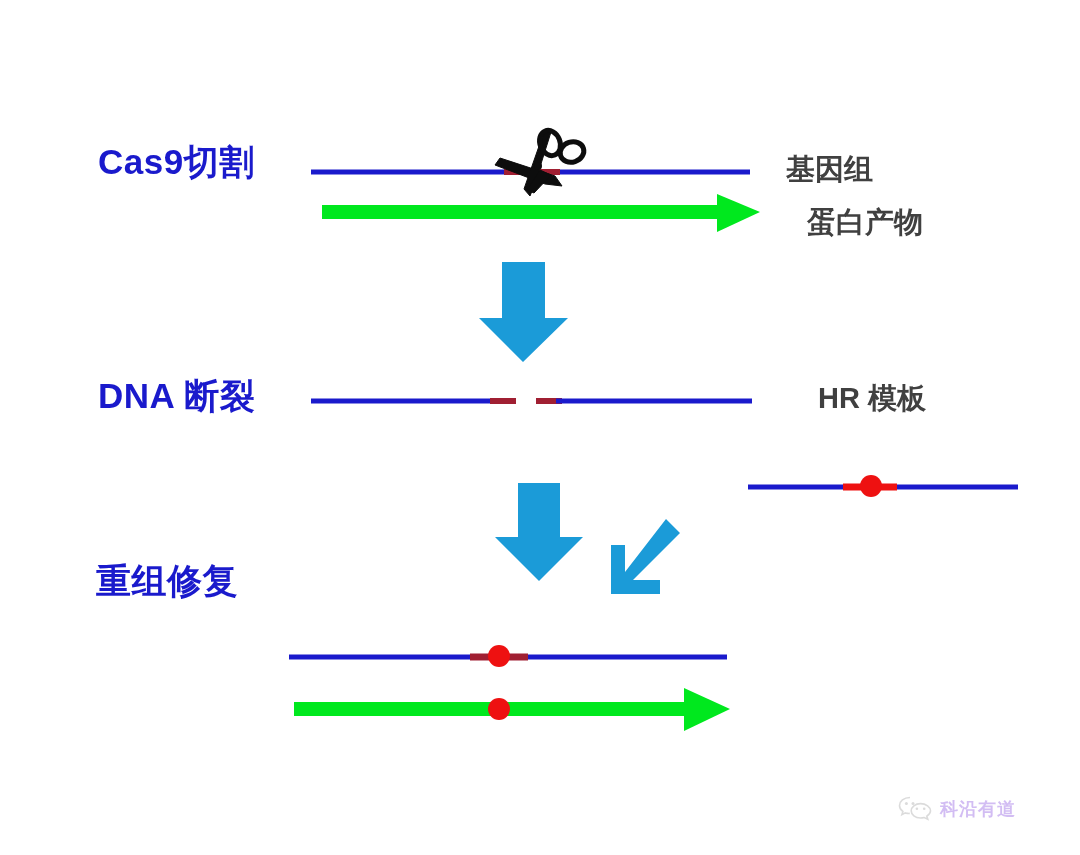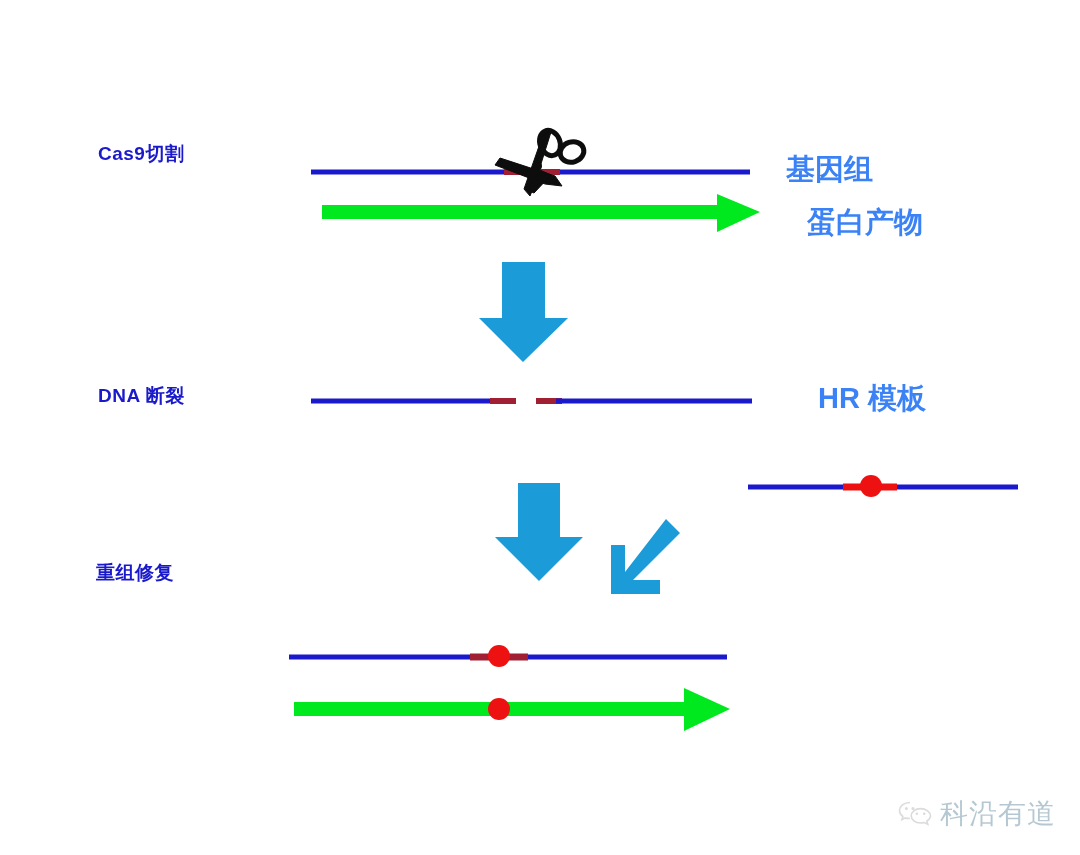--- a/index.html
+++ b/index.html
@@ -13,64 +13,64 @@
   #canvas {
     position: relative;
     width: 1080px;
     height: 855px;
     background: #ffffff;
     overflow: hidden;
   }
   .stage-label {
     position: absolute;
     color: #1a1acc;
-    font-size: 19px;
+    font-size: 35px;
     font-weight: bold;
     letter-spacing: 0.5px;
     white-space: nowrap;
     line-height: 1;
   }
   .side-label {
     position: absolute;
-    color: #3b82f6;
+    color: #404040;
     font-size: 29px;
     font-weight: bold;
     white-space: nowrap;
     line-height: 1;
   }
   .svg-layer {
     position: absolute;
     left: 0;
     top: 0;
     width: 1080px;
     height: 855px;
   }
   .watermark {
     position: absolute;
     display: flex;
     align-items: center;
     gap: 8px;
     opacity: 0.30;
   }
   .watermark-text {
-    color: #0c4a6e;
-    font-size: 28px;
-    font-weight: normal;
+    color: #6d28d9;
+    font-size: 18px;
+    font-weight: bold;
     white-space: nowrap;
     letter-spacing: 1px;
   }
 </style>
 </head>
 <body>
 
 <div id="canvas">
 
   <div class="stage-label" style="left:98px; top:144px;">Cas9切割</div>
 
-  <div class="stage-label" style="left:98px; top:378px;margin-top:8px;">DNA 断裂</div>
+  <div class="stage-label" style="left:98px; top:378px;">DNA 断裂</div>
 
   <div class="stage-label" style="left:96px; top:563px;">重组修复</div>
 
   <div class="side-label" style="left:786px; top:155px;">基因组</div>
 
   <div class="side-label" style="left:786px; top:208px;margin-left:21px;">蛋白产物</div>
 
   <div class="side-label" style="left:818px; top:384px;">HR 模板</div>
 
   <svg class="svg-layer" viewBox="0 0 1080 855" xmlns="http://www.w3.org/2000/svg">

